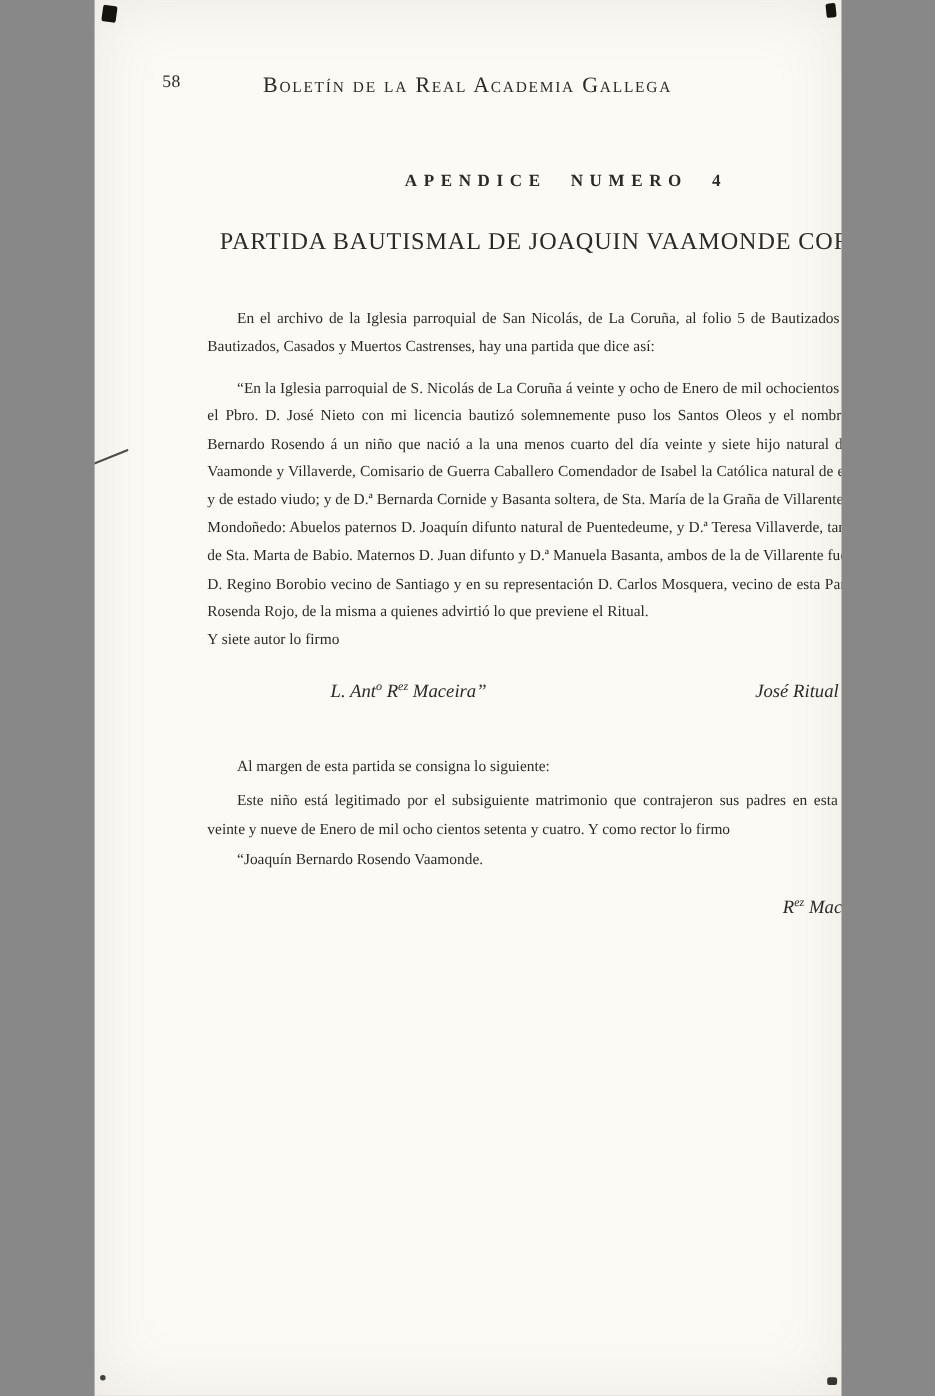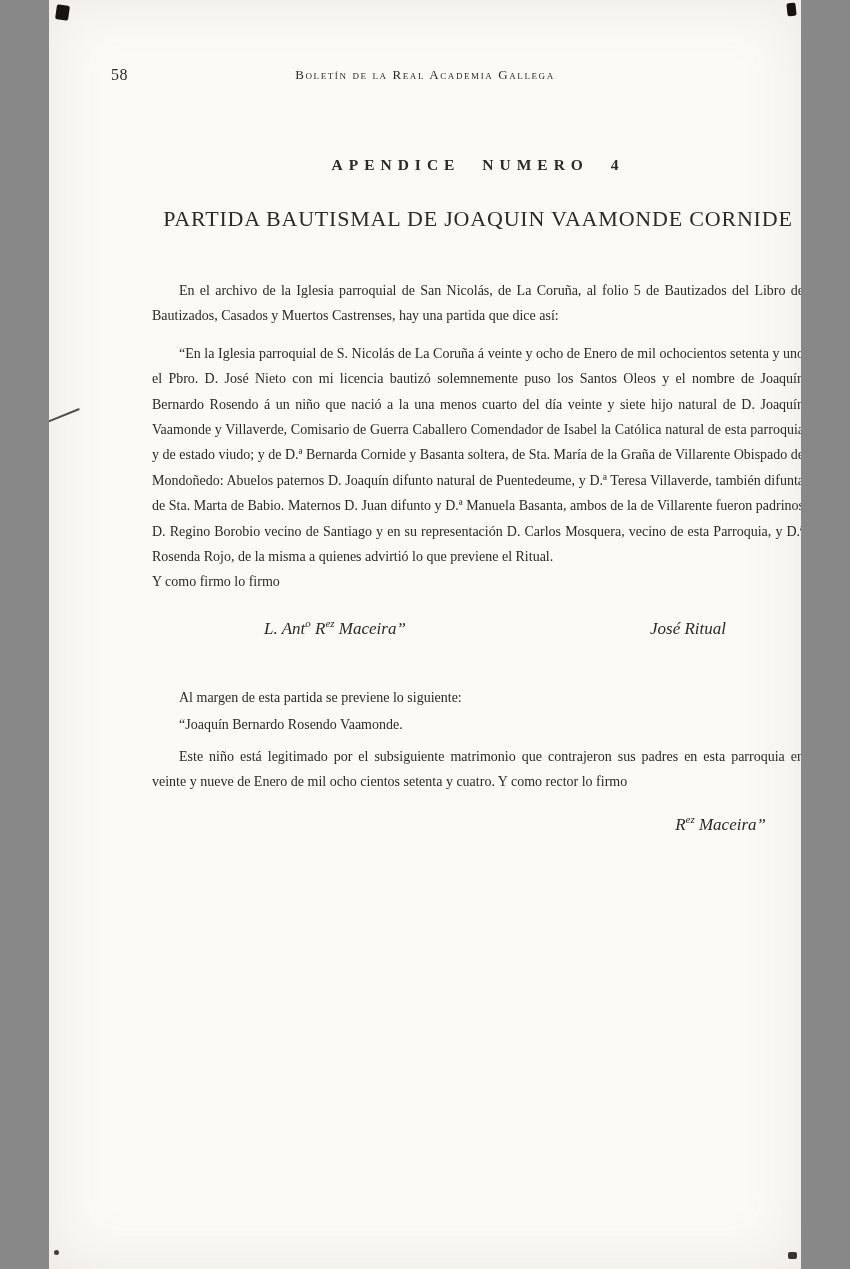--- a/index.html
+++ b/index.html
@@ -1,18 +1,18 @@
 <!DOCTYPE html>
 <html><head>
 <meta charset="utf-8">
 <style>
   html, body { margin:0; padding:0; background:#888; }
   .page {
     position: relative;
-    width: 752px;
+    width: 679px;
     height: 1269px;
     margin: 0 auto;
     background: #fbfaf5;
     font-family: "Liberation Serif", "DejaVu Serif", serif;
     color: #2b2a26;
     overflow: hidden;
     box-shadow: inset 0 0 60px rgba(120,110,90,0.12);
   }
   
   .artifact { position:absolute; background:#15140f; }
@@ -27,21 +27,21 @@
   
   .page-header { position:absolute; top:66px; left:0; width:100%; height:22px; }
   .page-num {
     position:absolute; left:62px; top:0;
     font-size:16px; letter-spacing:.5px;
   }
   .running-title {
     position:absolute; left:0; width:100%; top:1px;
     text-align:center;
     font-variant: small-caps;
-    font-size:13px;
+    font-size:20px;
     letter-spacing:1.6px;
   }
   
   .content { position:absolute; top:156px; left:103px; width:652px; }
   .apendice {
     margin:0 0 32px 0;
     text-align:center;
     font-size:15.5px;
     font-weight:bold;
     letter-spacing:6px;
@@ -102,31 +102,31 @@
   <main class="content">
 
     <h2 class="apendice">APENDICE NUMERO 4</h2>
 
     <h1 class="doc-title">PARTIDA BAUTISMAL DE JOAQUIN VAAMONDE CORNIDE</h1>
 
     <p class="indent gap-after">En el archivo de la Iglesia parroquial de San Nicolás, de La Coruña, al folio 5 de Bautizados del Libro de Bautizados, Casados y Muertos Castrenses, hay una partida que dice así:</p>
 
     <p class="indent">“En la Iglesia parroquial de S. Nicolás de La Coruña á veinte y ocho de Enero de mil ochocientos setenta y uno el Pbro. D. José Nieto con mi licencia bautizó solemnemente puso los Santos Oleos y el nombre de Joaquín Bernardo Rosendo á un niño que nació a la una menos cuarto del día veinte y siete hijo natural de D. Joaquín Vaamonde y Villaverde, Comisario de Guerra Caballero Comendador de Isabel la Católica natural de esta parroquia y de estado viudo; y de D.ª Bernarda Cornide y Basanta soltera, de Sta. María de la Graña de Villarente Obispado de Mondoñedo: Abuelos paternos D. Joaquín difunto natural de Puentedeume, y D.ª Teresa Villaverde, también difunta de Sta. Marta de Babio. Maternos D. Juan difunto y D.ª Manuela Basanta, ambos de la de Villarente fueron padrinos D. Regino Borobio vecino de Santiago y en su representación D. Carlos Mosquera, vecino de esta Parroquia, y D.ª Rosenda Rojo, de la misma a quienes advirtió lo que previene el Ritual.</p>
 
-    <p class="noindent">Y como firmo lo firmo</p>
+    <p class="noindent">Y siete autor lo firmo</p>
 
     <div class="sig-row">
       <span class="sig"><span>L. Ant</span><sup>o</sup><span> R</span><sup>ez</sup><span> Maceira”</span></span>
       <span class="sig">José Ritual</span>
     </div>
 
     <div class="margin-block">
-      <p class="indent">Al margen de esta partida se previene lo siguiente:</p>
+      <p class="indent">Al margen de esta partida se consigna lo siguiente:</p>
+      <p class="indent legit">Este niño está legitimado por el subsiguiente matrimonio que contrajeron sus padres en esta parroquia en veinte y nueve de Enero de mil ocho cientos setenta y cuatro. Y como rector lo firmo</p>
       <p class="indent">“Joaquín Bernardo Rosendo Vaamonde.</p>
-      <p class="indent legit">Este niño está legitimado por el subsiguiente matrimonio que contrajeron sus padres en esta parroquia en veinte y nueve de Enero de mil ocho cientos setenta y cuatro. Y como rector lo firmo</p>
     </div>
 
     <div class="sig-final">
       <span class="sig"><span>R</span><sup>ez</sup><span> Maceira”</span></span>
     </div>
 
   </main>
 </div>
 
 </body></html>

